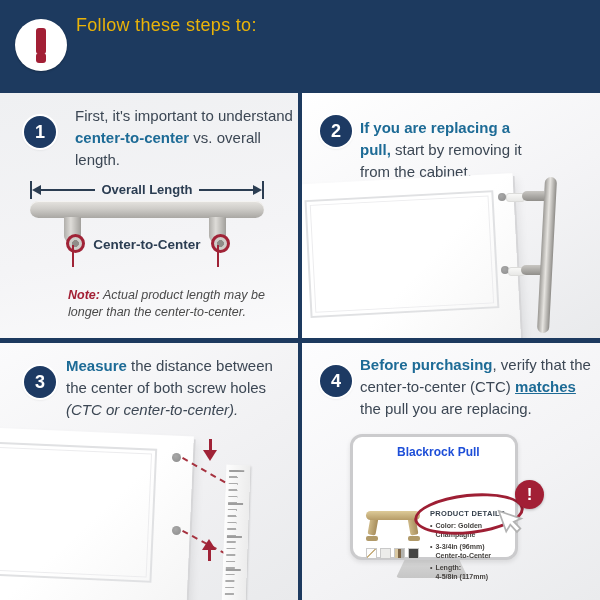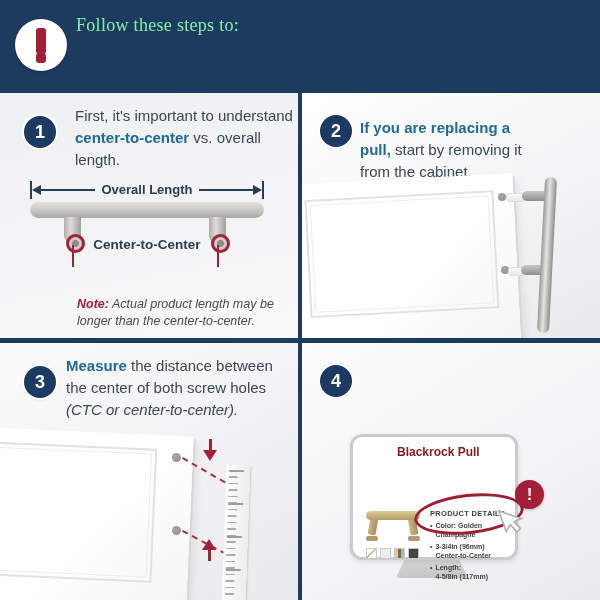--- a/index.html
+++ b/index.html
@@ -5,21 +5,21 @@
   html,body{margin:0;padding:0;background:#fff;}
   .canvas{position:relative;width:600px;height:600px;overflow:hidden;
     font-family:"Liberation Sans", sans-serif;background:#1d3a5f;}
 
   
   .header{position:absolute;left:0;top:0;width:600px;height:93px;background:#1d3a5f;}
   .alert-badge{position:absolute;left:15px;top:19px;width:52px;height:52px;border-radius:50%;
     background:#fff;box-shadow:0 1px 2px rgba(0,0,0,.25);}
   .excl-bar{position:absolute;left:21px;top:9px;width:10px;height:26px;border-radius:3px;background:#a21f35;}
   .excl-dot{position:absolute;left:21px;bottom:8px;width:10px;height:10px;border-radius:3px;background:#a21f35;}
-  .hdr-text{position:absolute;left:76px;top:15px;color:#86efac;font-family:Liberation Serif, serif;}
+  .hdr-text{position:absolute;left:76px;top:15px;color:#eab308;}
   .eyebrow{font-size:18px;letter-spacing:.3px;}
   .title{margin-top:7px;font-size:28px;letter-spacing:.2px;white-space:nowrap;}
   .title .bold{font-weight:bold;}
 
   
   .grid{position:absolute;left:0;top:93px;width:600px;height:507px;display:grid;
     grid-template-columns:298px 298px;grid-template-rows:245px 257px;column-gap:4px;row-gap:5px;
     background:#1d3a5f;}
   .quad{position:relative;overflow:hidden;}
   .q1{background:linear-gradient(170deg,#eff0f2 0%,#f4f4f6 60%,#fafafb 100%);}
@@ -55,21 +55,21 @@
   .red-stub.s1{left:72px;} .red-stub.s2{left:217px;}
   .ctc-label{position:absolute;left:30px;top:144px;width:234px;text-align:center;
     font-size:13.5px;font-weight:bold;color:#2b3d52;}
   .ctc-arrow{position:absolute;left:73px;top:158px;width:146px;height:16px;display:flex;align-items:center;}
   .rah{width:0;height:0;border-top:5px solid transparent;border-bottom:5px solid transparent;}
   .rah.left{border-right:10px solid #a02337;}
   .rah.right{border-left:10px solid #a02337;}
   .rseg{flex:1;height:2px;background:#a02337;}
   .ctc-abbr{font-size:13.5px;font-weight:bold;color:#2b3d52;padding:0 5px;transform:translateY(-1px);}
   .note{position:absolute;left:64px;top:190px;width:200px;font-size:12.5px;line-height:17px;
-    font-style:italic;color:#4a4a4a;margin:13px;}
+    font-style:italic;color:#4a4a4a;margin:4px;}
   .note-b{color:#a32035;font-weight:bold;}
 
   
   .door{position:absolute;background:linear-gradient(135deg,#ffffff 55%,#f4f4f4 100%);
     box-shadow:2px 3px 0 #d6d6d8,4px 6px 10px rgba(0,0,0,.08);}
   .door .frame1{position:absolute;border:2px solid #e0e1e3;}
   .door .frame2{position:absolute;border:1px solid #ececee;}
   .hole{position:absolute;border-radius:50%;background:radial-gradient(circle at 40% 35%,#a8a8a8,#8c8c8c);}
 
   .q2-door{left:-10px;top:86px;width:225px;height:172px;transform:rotate(-3deg);}
@@ -107,21 +107,21 @@
   .arrow-v .head-up{width:0;height:0;border-left:7px solid transparent;border-right:7px solid transparent;border-bottom:11px solid #a02337;}
   .arrow-v.down{left:203px;top:96px;} .arrow-v.up{left:202px;top:196px;}
 
   
   .monitor{position:absolute;left:48px;top:91px;width:162px;height:120px;border:3px solid #cbcbcd;
     border-radius:12px;background:#fff;box-shadow:0 2px 5px rgba(0,0,0,.10);}
   .stand{position:absolute;left:94px;top:209px;width:72px;height:26px;
     clip-path:polygon(17% 0,83% 0,100% 100%,0 100%);
     background:linear-gradient(#dddddd,#c6c6c6);border-radius:4px;}
   .m-content{position:absolute;inset:0;padding:8px 8px 0 13px;}
-  .m-title{font-size:12px;font-weight:bold;color:#7f1d1d;margin:0 0 5px 0;padding-left:31px;}
+  .m-title{font-size:12px;font-weight:bold;color:#1d4ed8;margin:0 0 5px 0;padding-left:31px;}
   .m-row{display:flex;gap:8px;margin-top:48px;}
   .m-left{width:56px;}
   .gpull{width:54px;height:30px;position:relative;margin:4px 0 7px;}
   .gp-top{position:absolute;left:0;top:0;width:54px;height:9px;border-radius:5px;
     background:linear-gradient(#ddca98,#b69c68);}
   .gp-leg{position:absolute;top:6px;width:8px;height:18px;border-radius:2px;
     background:linear-gradient(90deg,#cdb887,#a78d5c);}
   .gp-leg.l{left:3px;transform:rotate(10deg);} .gp-leg.r{right:3px;transform:rotate(-10deg);}
   .gp-foot{position:absolute;bottom:0;width:12px;height:5px;background:#b19a69;border-radius:2px;}
   .gp-foot.l{left:0;} .gp-foot.r{right:0;}
@@ -224,20 +224,21 @@
         <div class="stem"></div>
       </div>
       <div class="ruler">
         <div class="ticks"></div>
         <div class="ticks-long"></div>
       </div>
     </section>
 
     <section class="quad q4">
       <div class="step-circle" style="left:18px;top:22px;">4</div>
+      <p class="step-text" style="left:58px;top:11px;width:238px;"><span class="blue">Before purchasing</span><span>, verify that the center-to-center (CTC) </span><span class="blue-link">matches</span><span> the pull you are replacing.</span></p>
 
       <div class="stand"></div>
       <div class="monitor">
         <div class="m-content">
           <p class="m-title">Blackrock Pull</p>
           <div class="m-row">
             <div class="m-left">
               <div class="gpull">
                 <div class="gp-leg l"></div>
                 <div class="gp-leg r"></div>

